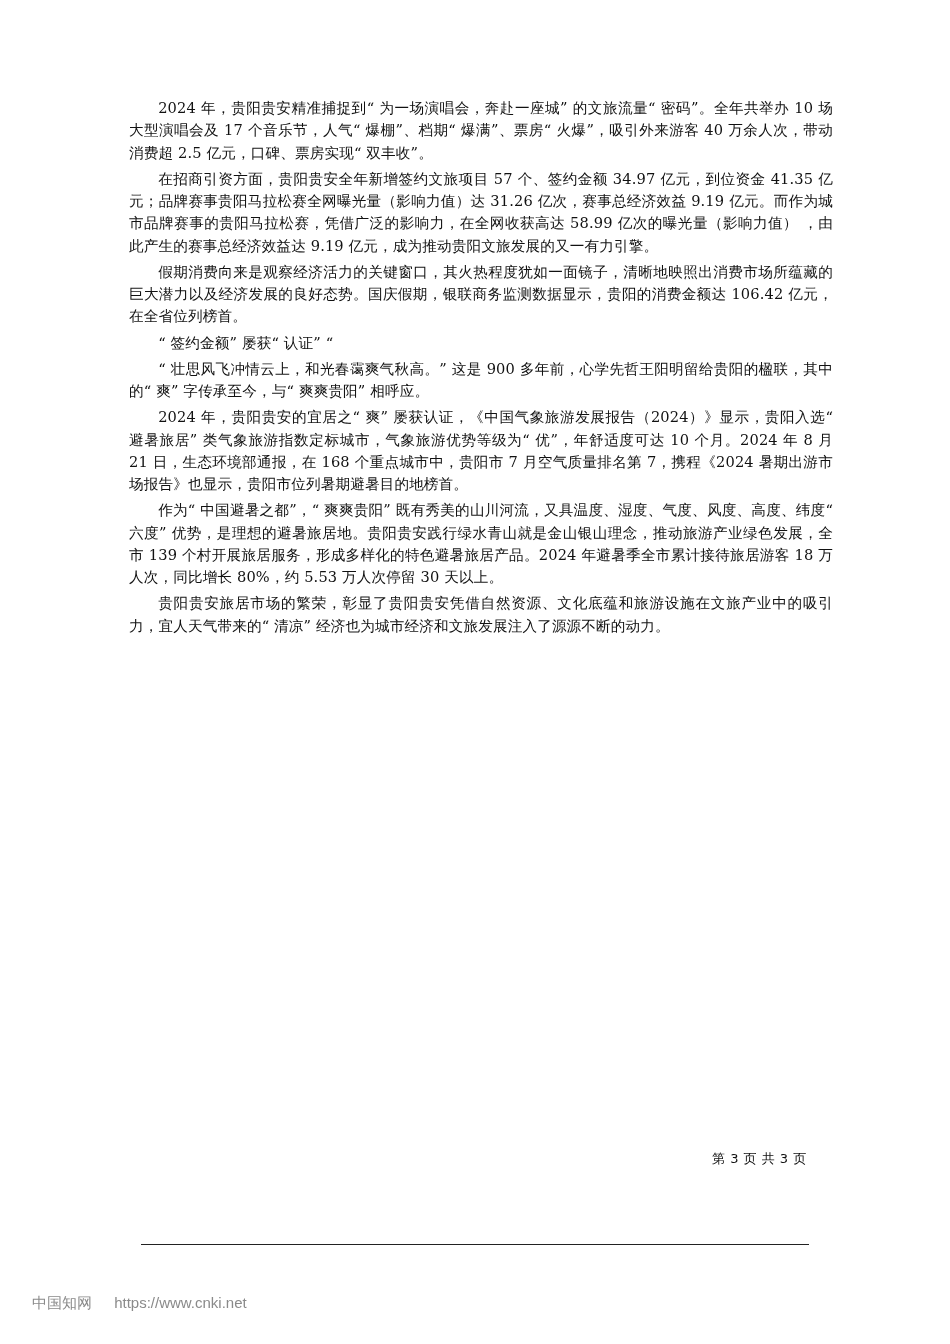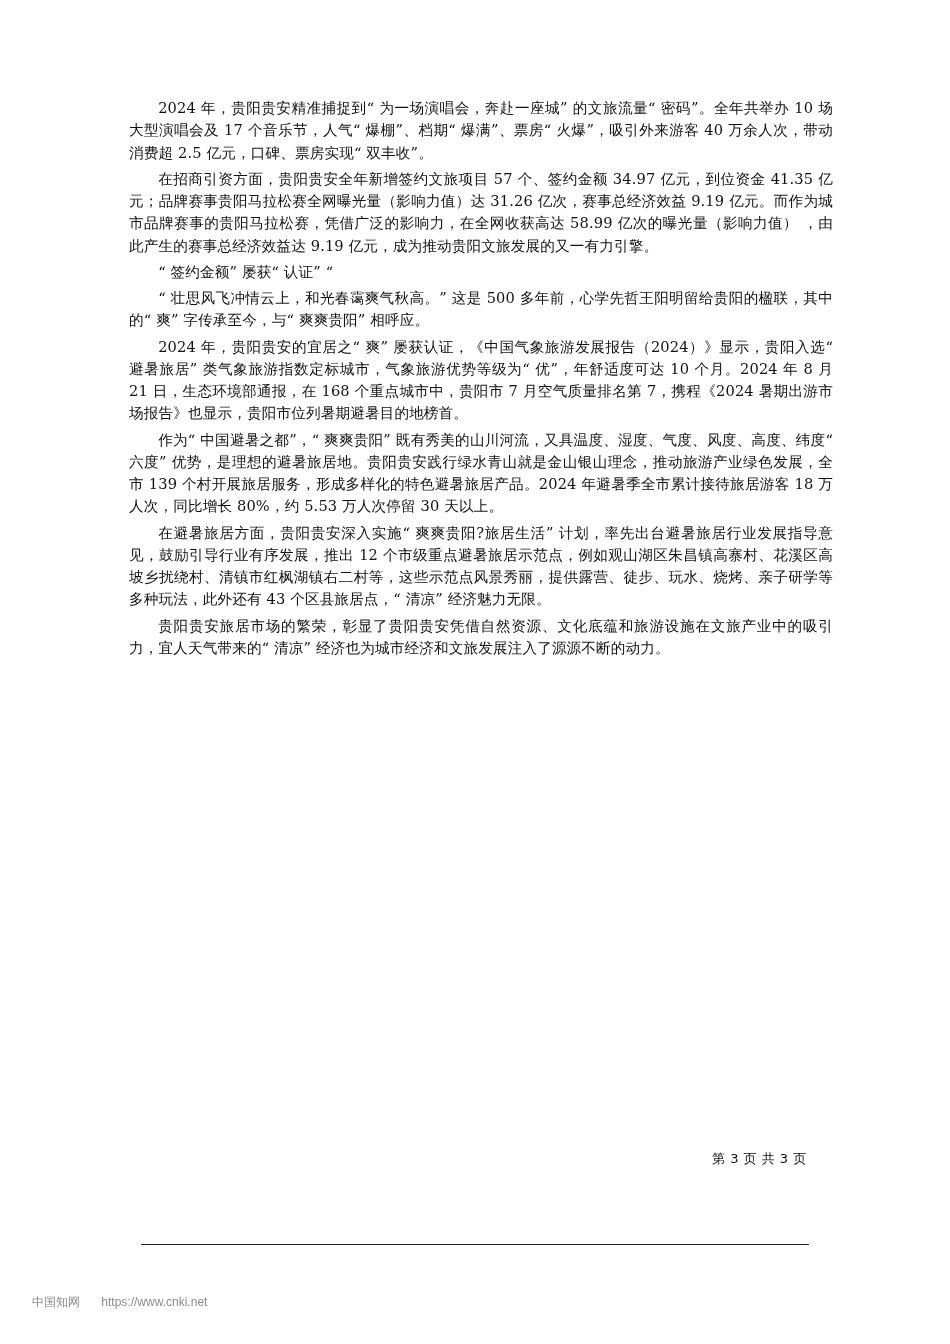--- a/index.html
+++ b/index.html
@@ -47,39 +47,39 @@
       top: 1244px;
       width: 668px;
       height: 0;
       border-top: 1.5px solid #222222;
     }
     .watermark {
       position: absolute;
       left: 32px;
       top: 1294px;
       font-family: "Liberation Sans", "DejaVu Sans", sans-serif;
-      font-size: 12px;
+      font-size: 15px;
       color: #8a8a8a;
       white-space: nowrap;
     }
     .watermark .wm-name {
       margin-right: 18px;
     }
   </style>
 </head>
 <body>
 
 <main class="page-body">
   <p class="para">2024 年，贵阳贵安精准捕捉到“ 为一场演唱会，奔赴一座城” 的文旅流量“ 密码”。全年共举办 10 场大型演唱会及 17 个音乐节，人气“ 爆棚”、档期“ 爆满”、票房“ 火爆”，吸引外来游客 40 万余人次，带动消费超 2.5 亿元，口碑、票房实现“ 双丰收”。</p>
   <p class="para">在招商引资方面，贵阳贵安全年新增签约文旅项目 57 个、签约金额 34.97 亿元，到位资金 41.35 亿元；品牌赛事贵阳马拉松赛全网曝光量（影响力值）达 31.26 亿次，赛事总经济效益 9.19 亿元。而作为城市品牌赛事的贵阳马拉松赛，凭借广泛的影响力，在全网收获高达 58.99 亿次的曝光量（影响力值） ，由此产生的赛事总经济效益达 9.19 亿元，成为推动贵阳文旅发展的又一有力引擎。</p>
+  <p class="para">假期消费向来是观察经济活力的关键窗口，其火热程度犹如一面镜子，清晰地映照出消费市场所蕴藏的巨大潜力以及经济发展的良好态势。国庆假期，银联商务监测数据显示，贵阳的消费金额达 106.42 亿元，在全省位列榜首。</p>
   <p class="para heading">“ 签约金额” 屡获“ 认证” “</p>
-  <p class="para">“ 壮思风飞冲情云上，和光春霭爽气秋高。” 这是 500 多年前，心学先哲王阳明留给贵阳的楹联，其中的“ 爽” 字传承至今，与“ 爽爽贵阳” 相呼应。</p>
+  <p class="para">“ 壮思风飞冲情云上，和光春霭爽气秋高。” 这是 900 多年前，心学先哲王阳明留给贵阳的楹联，其中的“ 爽” 字传承至今，与“ 爽爽贵阳” 相呼应。</p>
   <p class="para">2024 年，贵阳贵安的宜居之“ 爽” 屡获认证，《中国气象旅游发展报告（2024）》显示，贵阳入选“ 避暑旅居” 类气象旅游指数定标城市，气象旅游优势等级为“ 优”，年舒适度可达 10 个月。2024 年 8 月 21 日，生态环境部通报，在 168 个重点城市中，贵阳市 7 月空气质量排名第 7，携程《2024 暑期出游市场报告》也显示，贵阳市位列暑期避暑目的地榜首。</p>
   <p class="para">作为“ 中国避暑之都”，“ 爽爽贵阳” 既有秀美的山川河流，又具温度、湿度、气度、风度、高度、纬度“ 六度” 优势，是理想的避暑旅居地。贵阳贵安践行绿水青山就是金山银山理念，推动旅游产业绿色发展，全市 139 个村开展旅居服务，形成多样化的特色避暑旅居产品。2024 年避暑季全市累计接待旅居游客 18 万人次，同比增长 80%，约 5.53 万人次停留 30 天以上。</p>
-  <p class="para">在避暑旅居方面，贵阳贵安深入实施“ 爽爽贵阳?旅居生活” 计划，率先出台避暑旅居行业发展指导意见，鼓励引导行业有序发展，推出 12 个市级重点避暑旅居示范点，例如观山湖区朱昌镇高寨村、花溪区高坡乡扰绕村、清镇市红枫湖镇右二村等，这些示范点风景秀丽，提供露营、徒步、玩水、烧烤、亲子研学等多种玩法，此外还有 43 个区县旅居点，“ 清凉” 经济魅力无限。</p>
   <p class="para">贵阳贵安旅居市场的繁荣，彰显了贵阳贵安凭借自然资源、文化底蕴和旅游设施在文旅产业中的吸引力，宜人天气带来的“ 清凉” 经济也为城市经济和文旅发展注入了源源不断的动力。</p>
 </main>
 
 <div class="page-number">第 3 页 共 3 页</div>
 
 <div class="footer-rule"></div>
 
 <div class="watermark">
   <span class="wm-name">中国知网</span>
   <span class="wm-url">https://www.cnki.net</span>

